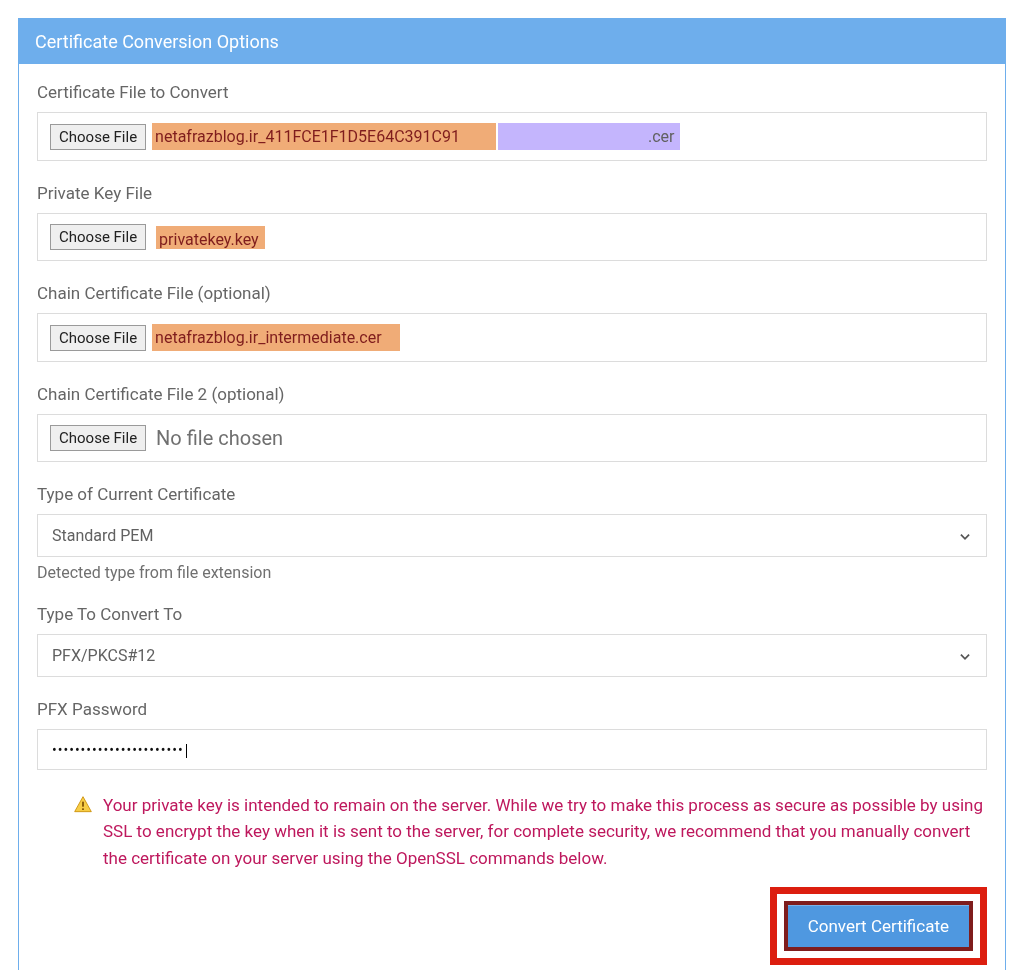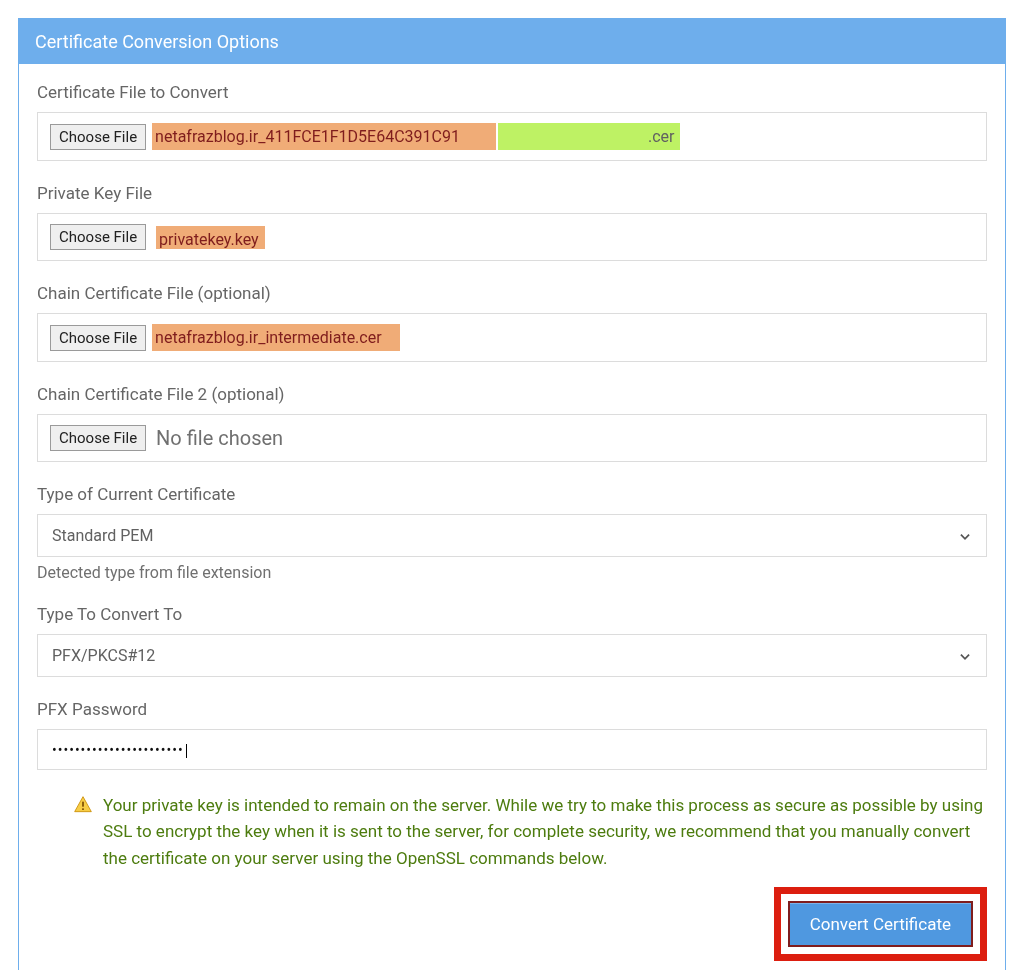--- a/index.html
+++ b/index.html
@@ -70,21 +70,21 @@
     background: #f0ac77;
     padding: 4px 36px 4px 3px;
     margin-left: 0;
   }
   .file-name.hl-wide {
     background: #f0ac77;
     padding: 4px 18px 4px 3px;
     margin-left: 0;
   }
   .hl-ext {
-    background: #bef264;
+    background: #c4b5fd;
     padding: 4px 6px 4px 150px;
     margin-left: -4px;
     color: #616161;
     font-size: 16px;
   }
   .no-file {
     color: #707070;
     font-size: 20px;
     margin-left: 4px;
   }
@@ -118,21 +118,21 @@
   .password-dots {
     font-size: 14px;
     letter-spacing: 1px;
     color: #111;
   }
   .warning-box {
     display: flex;
     align-items: flex-start;
     gap: 10px;
     margin-top: 22px;
-    color: #4d7c0f;
+    color: #be185d;
     font-size: 17px;
     line-height: 1.55;
     text-align: right;
     padding-left: 36px;
   }
   .warning-icon-wrap {
     flex: 0 0 auto;
     margin-top: 3px;
   }
   .warning-text {
@@ -143,21 +143,21 @@
     display: flex;
     justify-content: flex-end;
     margin-top: 16px;
   }
   .red-frame {
     border: 7px solid #dc1e0f;
     padding: 7px;
   }
   .convert-btn {
     background: #4f98e0;
-    border: 2px solid #7f1d1d;
+    border: 4px solid #7f1d1d;
     color: #fff;
     padding: 11px 20px;
     font-size: 17px;
     cursor: pointer;
     font-family: inherit;
     box-shadow: inset 0 1px 0 rgba(255,255,255,0.25);
   }
   .caret-bar {
     display:inline-block;
     width:1px;

